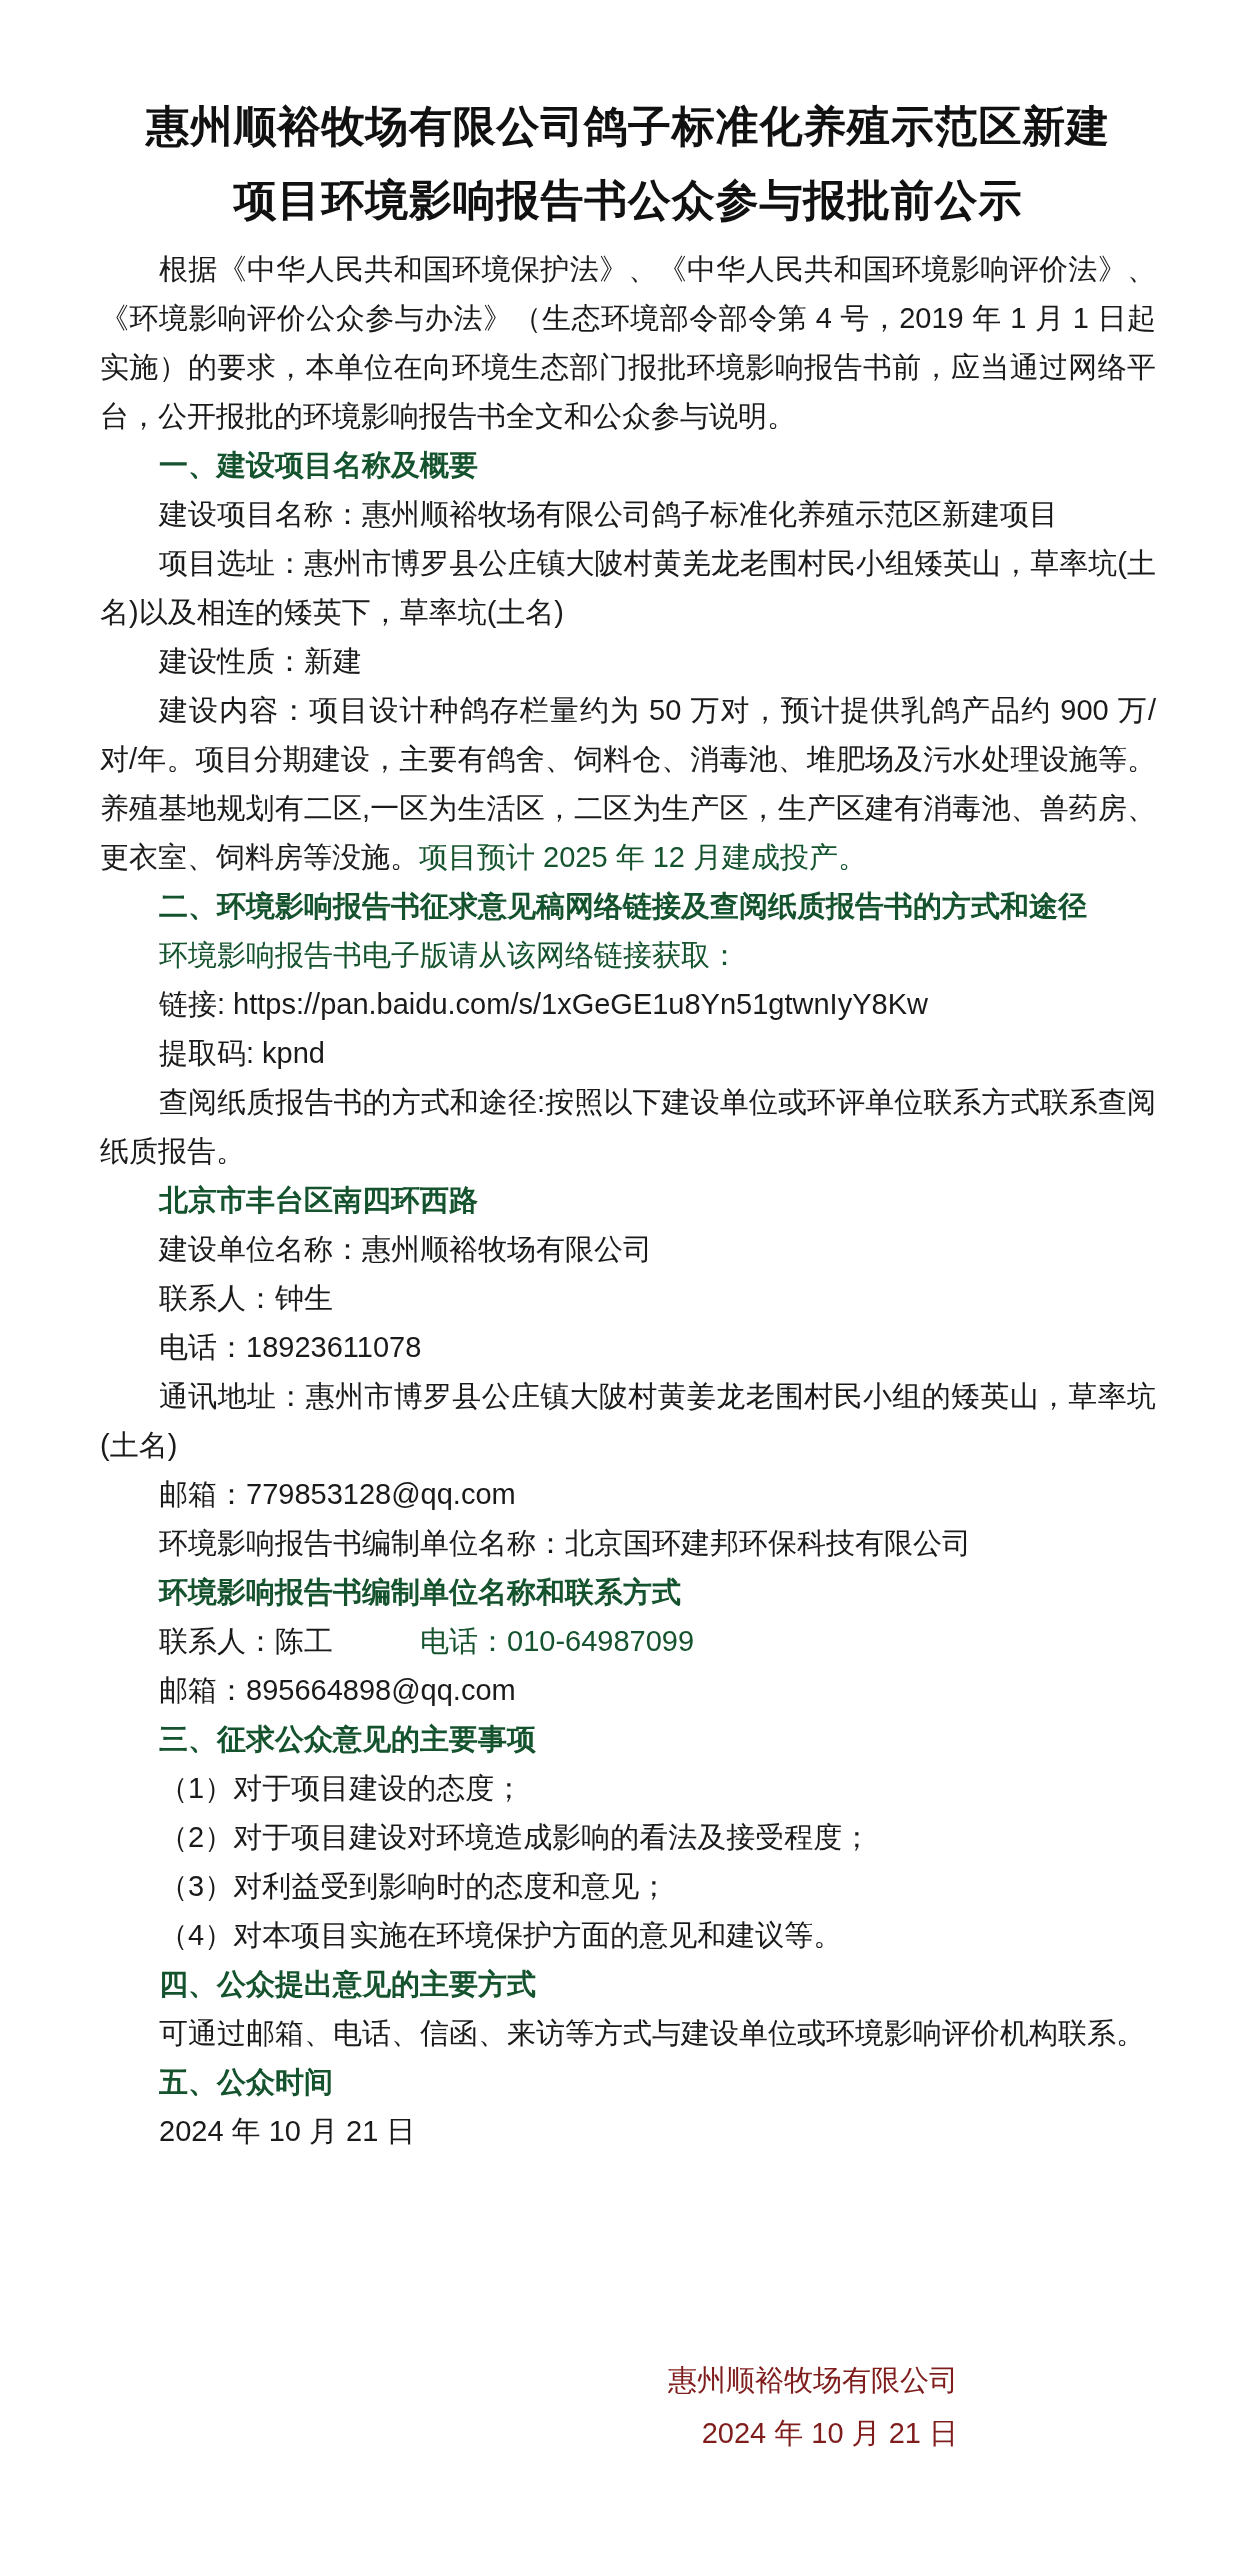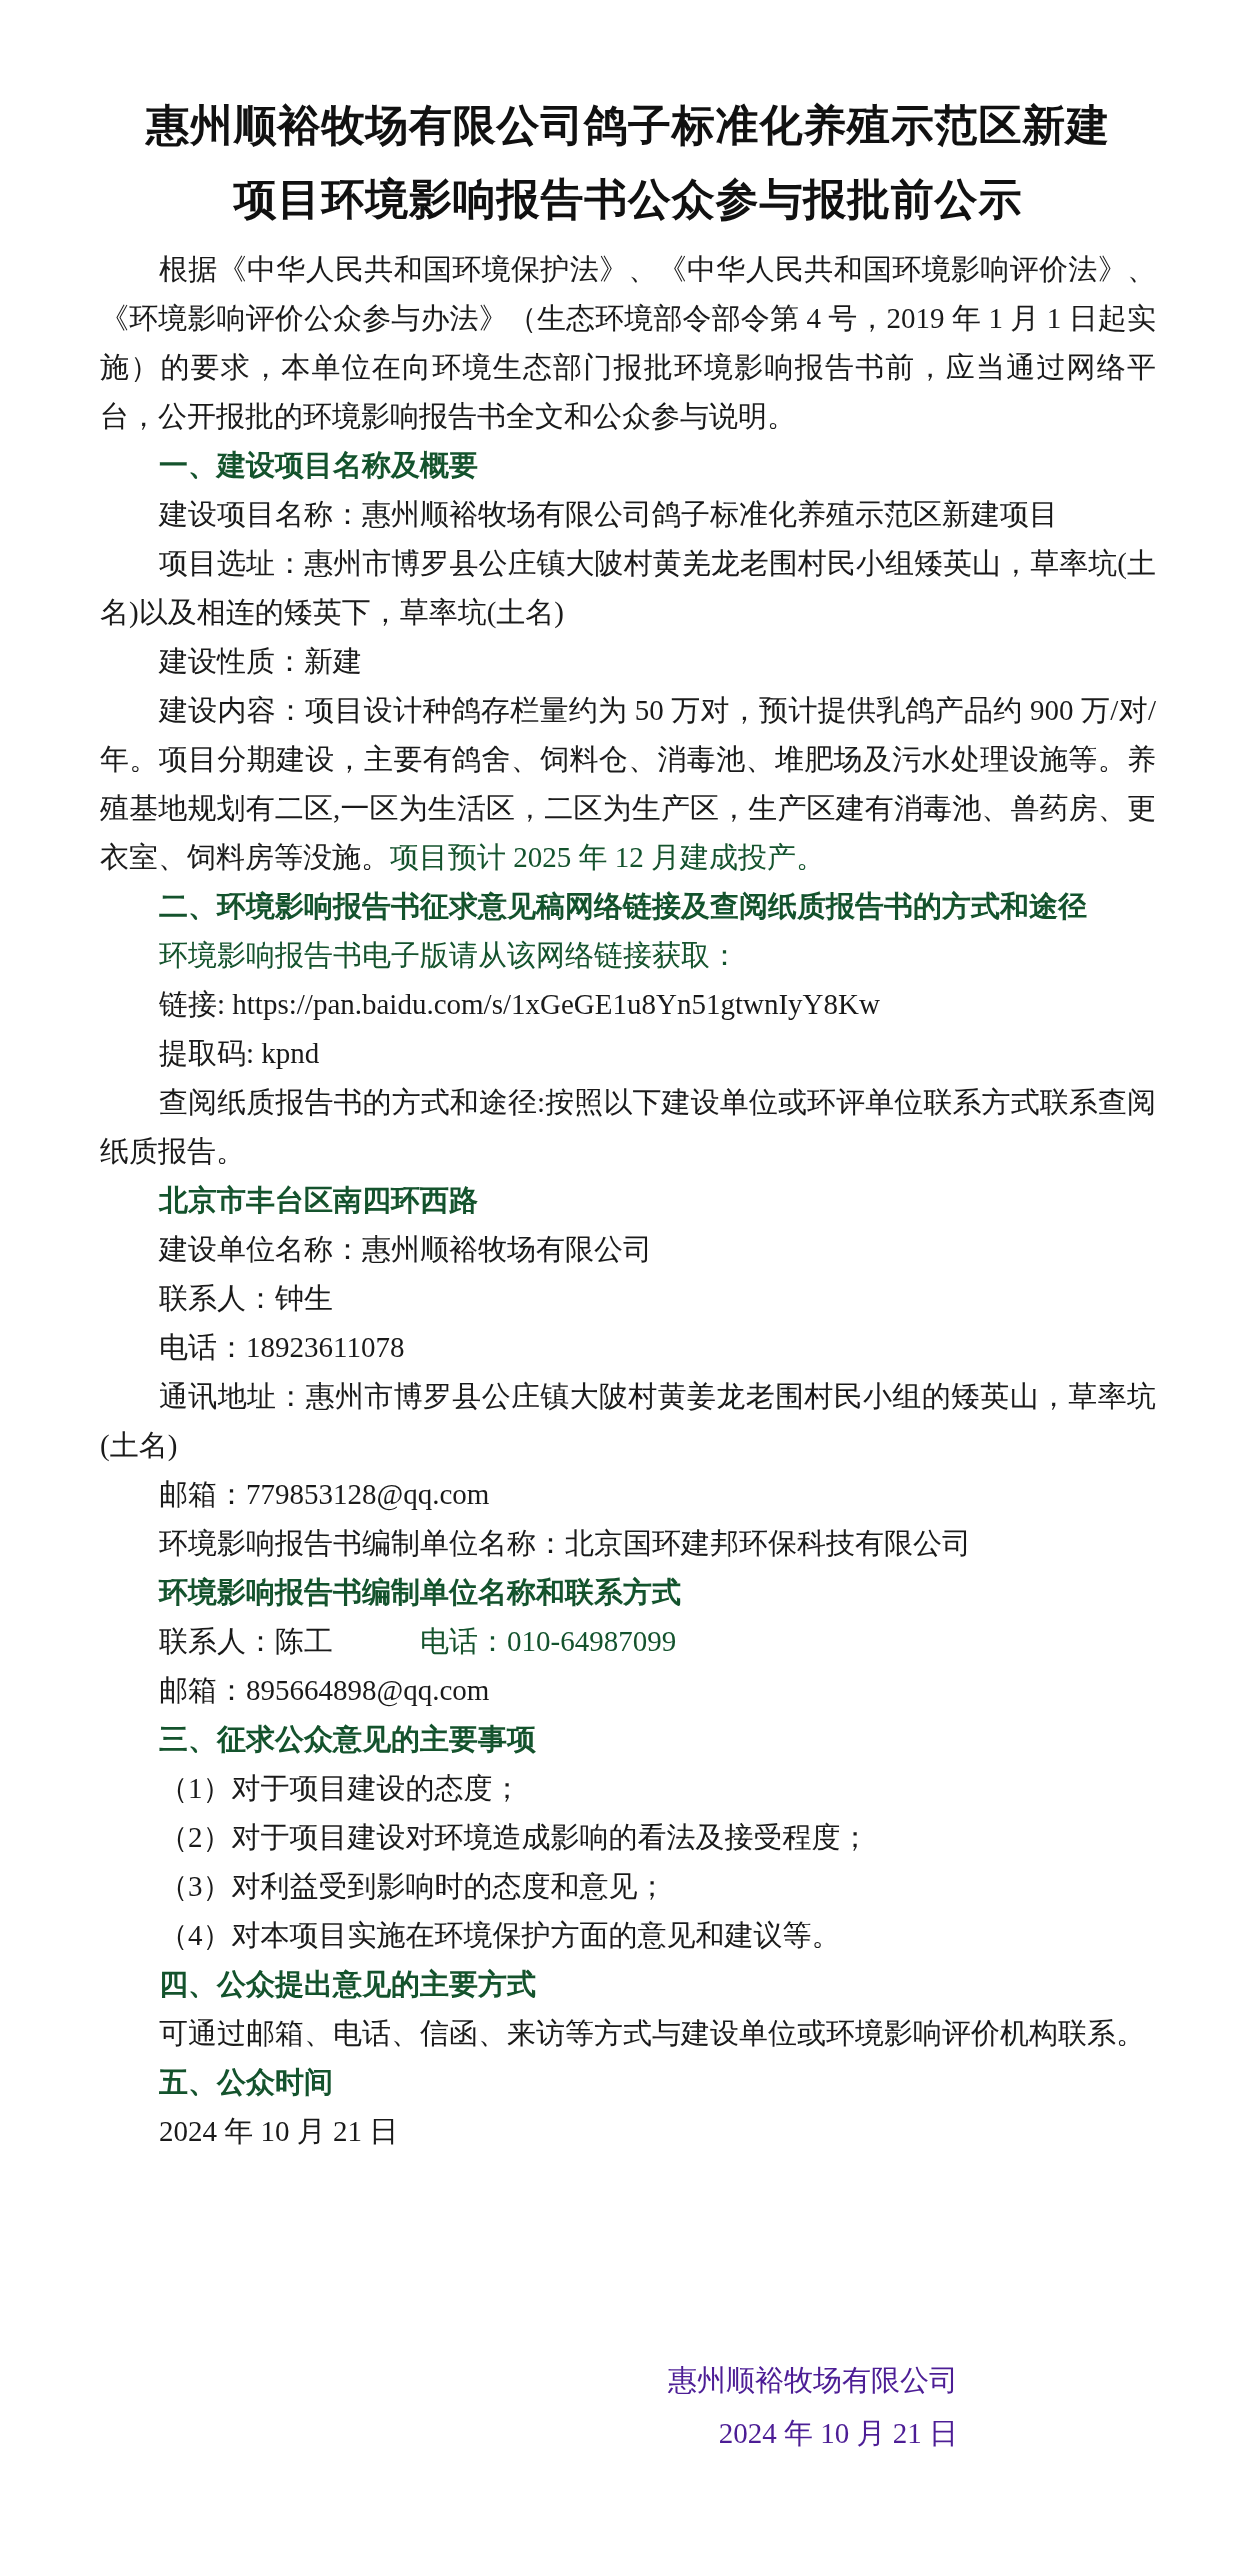--- a/index.html
+++ b/index.html
@@ -7,21 +7,21 @@
     padding: 0;
     background: #ffffff;
   }
   .page {
     position: relative;
     width: 1256px;
     height: 2576px;
     margin: 0;
     background: #ffffff;
     overflow: hidden;
-    font-family: Liberation Serif, serif;
+    font-family: Liberation Sans, sans-serif;
     color: #1a1a1a;
     box-sizing: border-box;
     padding: 89px 100px 0 100px;
   }
   .doc-title {
     text-align: center;
     font-weight: bold;
     font-size: 43px;
     line-height: 74px;
     color: #111111;
@@ -47,21 +47,21 @@
     color: #14532d;
   }
   .doc-footer {
     position: absolute;
     top: 2354px;
     left: 112px;
     right: 298px;
     text-align: right;
     font-size: 29px;
     line-height: 53px;
-    color: #4c1d95;
+    color: #7f1d1d;
   }
 </style>
 </head>
 <body>
 
 <div class="page">
 
   <div class="doc-title">
     <div>惠州顺裕牧场有限公司鸽子标准化养殖示范区新建</div>
     <div>项目环境影响报告书公众参与报批前公示</div>

